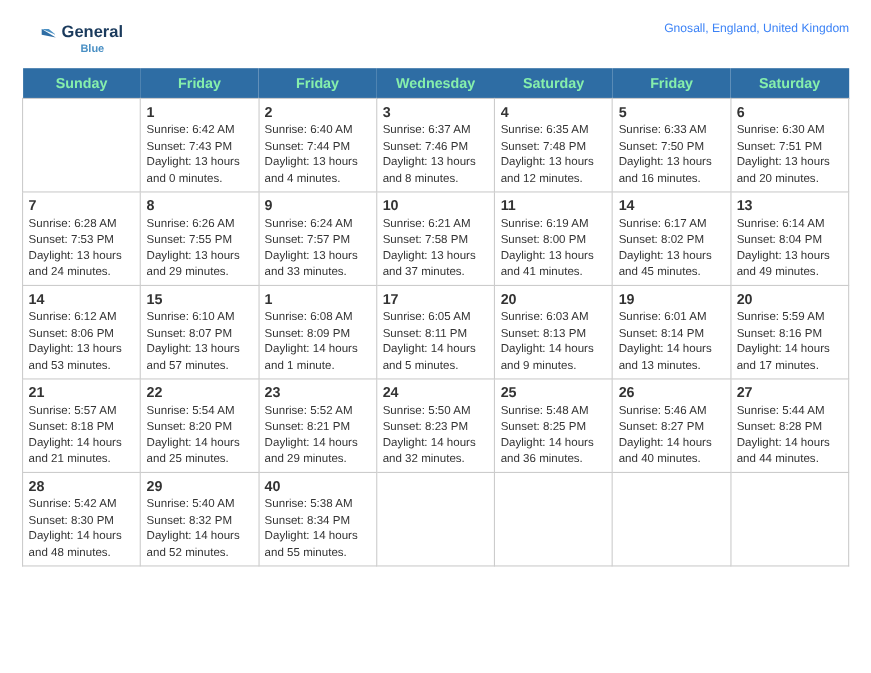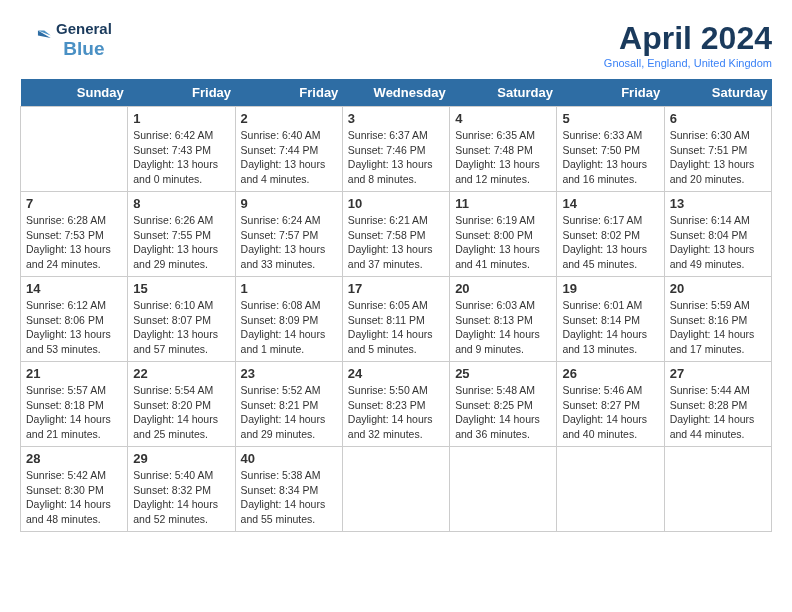--- a/index.html
+++ b/index.html
@@ -33,23 +33,23 @@
       font-size: 11px;
       color: #3b82f6;
     }
     .calendar {
       width: 100%;
       border-collapse: collapse;
       font-size: 11px;
     }
     .calendar th {
       background-color: #2e6da4;
-      color: #ffffff;
+      color: #86efac;
       padding: 6px 4px;
-      text-align: right;
+      text-align: center;
       font-size: 13px;
       font-weight: bold;
     }
     .calendar td {
       border: 1px solid #ccc;
       vertical-align: top;
       padding: 4px 5px;
       width: calc(100% / 7);
       min-height: 80px;
     }
@@ -77,26 +77,25 @@
 
 <div class="header">
   <div class="logo">
     <div style="display:flex;align-items:center;gap:4px;">
       <svg width="32" height="32" viewBox="0 0 50 50">
         <polygon points="28,10 48,18 38,10" fill="#4a90c4"></polygon>
         <polygon points="28,10 48,22 28,18" fill="#2e6da4"></polygon>
       </svg>
       <div style="line-height:1.2;">
         <div style="font-size:15px;font-weight:bold;color:#1a3a5c;">General</div>
-        <div style="font-size:19px;font-weight:bold;color:#4a90c4;">Blue</div>
+        <div style="font-size:10px;font-weight:bold;color:#4a90c4;">Blue</div>
       </div>
     </div>
   </div>
   <div class="title-block">
-    <div class="month-year">April 2024</div>
     <div class="location">Gnosall, England, United Kingdom</div>
   </div>
 </div>
 
 <table class="calendar">
   <thead>
     <tr>
     <th>Sunday</th>
         <th>Friday</th>
         <th>Friday</th>

